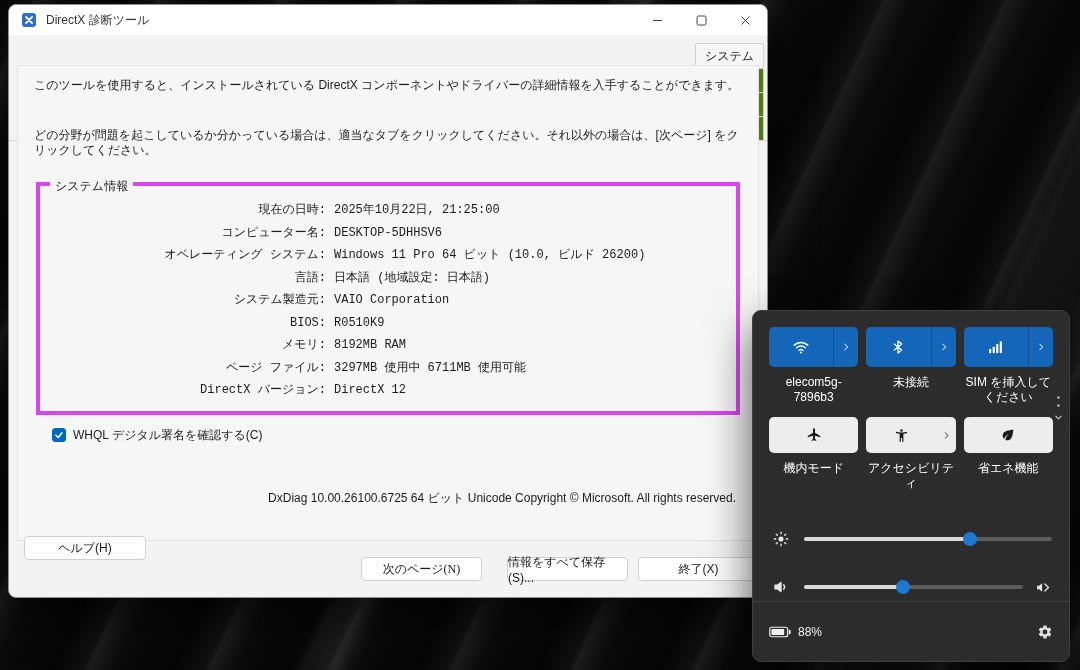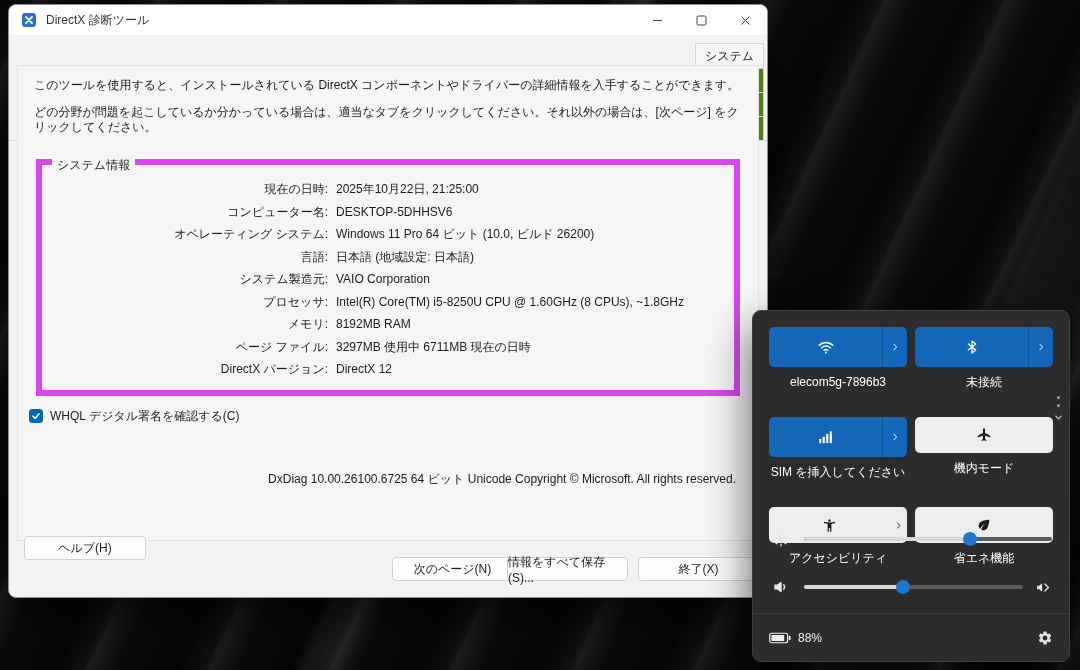--- a/index.html
+++ b/index.html
@@ -24,46 +24,46 @@
   .tb-btn { width:44px; height:30px; display:flex; align-items:center; justify-content:center; color:#444; }
 
   .tabstrip { display:flex; align-items:flex-end; padding:8px 0 0 8px; border-bottom:1px solid #d9d9d9; background:#f3f3f3;flex-direction:column; }
   .tab { padding:3px 9px 3px; border:1px solid #d2d2d2; border-bottom:none; margin-right:3px;
     border-radius:2px 2px 0 0; background:#4d7c0f; color:#1b1b1b; }
   .tab.active { background:#f6f6f6; padding-top:4px; margin-bottom:-1px; border-bottom:1px solid #f6f6f6; }
 
   .frame { position:absolute; left:8px; right:8px; top:60px; height:476px; border:1px solid #e3e3e3;
     background:#f6f6f6; padding:10px 10px 0; }
   .intro { margin:2px 6px 0; line-height:15px; }
-  .intro + .intro { margin-top:12px; }
-
-  .groupbox { position:relative; border:6px solid #d946ef; margin:24px 8px 0; padding:13px 0 9px; }
+  .intro + .intro { margin-top:35px; }
+
+  .groupbox { position:relative; border:4px solid #d946ef; margin:24px 8px 0; padding:13px 0 9px;font-family:Liberation Mono, monospace; }
   .groupbox-title { position:absolute; top:-8px; left:10px; background:#f6f6f6; padding:0 5px; }
   .info-row { display:flex; line-height:22.5px; }
   .info-label { width:286px; text-align:right; white-space:nowrap; }
   .info-value { margin-left:8px; white-space:nowrap; }
 
-  .checkbox-row { display:flex; align-items:center; gap:7px; margin:12px 0 0 1px; }
+  .checkbox-row { display:flex; align-items:center; gap:7px; margin:12px 0 0 24px; }
   .checkbox { width:14px; height:14px; background:#0067c0; border:1px solid #0067c0; border-radius:3px;
     display:flex; align-items:center; justify-content:center; }
 
   .dx-footer { text-align:right; margin:46px 12px 0 0; }
 
   .btn { position:absolute; height:24px; background:#fdfdfd; border:1px solid #d0d0d0; border-radius:4px;
     font-size:12px; color:#1b1b1b; display:flex; align-items:center; justify-content:center; cursor:default; }
   .btn-help { left:15px;  top:531px; width:122px; }
-  .btn-next { left:383px; top:552px; width:121px; }
+  .btn-next { left:352px; top:552px; width:121px;font-family:Liberation Serif, serif; }
   .btn-save { left:498px; top:552px; width:121px; }
   .btn-exit { left:629px; top:552px; width:121px; }
 
   
   .qs { position:absolute; left:752px; top:310px; width:318px; height:352px; background:#2c2c2c;
     border:1px solid #404040; border-radius:9px; box-shadow:0 18px 45px rgba(0,0,0,.65);
     color:#fff; font-size:12px; }
-  .qs-grid { display:grid; grid-template-columns:repeat(2,1fr); column-gap:8px; row-gap:10px; padding:16px 16px 0; }
+  .qs-grid { display:grid; grid-template-columns:repeat(3,1fr); column-gap:8px; row-gap:10px; padding:16px 16px 0; }
   .tile-cell { display:flex; flex-direction:column; align-items:center; }
   .tile { width:100%; height:40px; border-radius:5px; display:flex; align-items:stretch; overflow:hidden; }
   .tile.on { background:#1467b8; color:#fff; }
   .tile.off { background:#ededed; color:#1b1b1b; height:36px; }
   .tile .main { flex:1; display:flex; align-items:center; justify-content:center; gap:5px; }
   .tile .chev { width:25px; display:flex; align-items:center; justify-content:center; border-left:1px solid rgba(0,0,0,.22); }
   .tile.off .chev { border-left:none; width:18px; }
   .tile-label { margin-top:8px; line-height:15px; text-align:center; min-height:16px; }
   .tile-label.tall { min-height:32px; }
 
@@ -72,21 +72,21 @@
 
   .slider-row { position:absolute; left:0; right:0; height:20px; display:flex; align-items:center; padding:0 17px; }
   .row-brightness { top:218px; } .row-volume { top:266px; }
   .slider-icon { width:22px; display:flex; justify-content:center; color:#e8e8e8; }
   .slider { position:relative; flex:1; height:4px; background:#5c5c5c; border-radius:2px; margin-left:12px; }
   .slider-fill { position:absolute; left:0; top:0; height:100%; background:#d9d9d9; border-radius:2px; }
   .slider-thumb { position:absolute; top:50%; transform:translate(-50%,-50%); width:14px; height:14px;
     border-radius:50%; background:#1e78cf; }
   .trail { margin-left:12px; color:#e8e8e8; display:flex; }
 
-  .qs-bottom { position:absolute; left:0; right:0; bottom:0; height:48px; border-top:1px solid rgba(255,255,255,.09);
+  .qs-bottom { position:absolute; left:0; right:0; bottom:0; height:60px; border-top:1px solid rgba(255,255,255,.09);
     display:flex; align-items:center; justify-content:space-between; padding:0 16px; }
   .battery-group { display:flex; align-items:center; gap:7px; color:#f0f0f0; }
   .gear { color:#e0e0e0; display:flex; }
   svg { display:block; }
 </style>
 </head>
 <body>
 
 <div class="screen">
   <div class="streak s1"></div>
@@ -147,30 +147,30 @@
           </div>
         <div class="info-row">
             <span class="info-label">言語:</span>
             <span class="info-value">日本語 (地域設定: 日本語)</span>
           </div>
         <div class="info-row">
             <span class="info-label">システム製造元:</span>
             <span class="info-value">VAIO Corporation</span>
           </div>
         <div class="info-row">
-            <span class="info-label">プロセッサ:</span>
-            <span class="info-value">Intel(R) Core(TM) i5-8250U CPU @ 1.60GHz (8 CPUs), ~1.8GHz</span>
+            <span class="info-label">BIOS:</span>
+            <span class="info-value">R0510K9</span>
           </div>
         <div class="info-row">
             <span class="info-label">メモリ:</span>
             <span class="info-value">8192MB RAM</span>
           </div>
         <div class="info-row">
             <span class="info-label">ページ ファイル:</span>
-            <span class="info-value">3297MB 使用中 6711MB 現在の日時</span>
+            <span class="info-value">3297MB 使用中 6711MB 使用可能</span>
           </div>
         <div class="info-row">
             <span class="info-label">DirectX バージョン:</span>
             <span class="info-value">DirectX 12</span>
           </div>
       </div>
 
       <div class="checkbox-row">
         <span class="checkbox">
           <svg width="10" height="10" viewBox="0 0 10 10">

